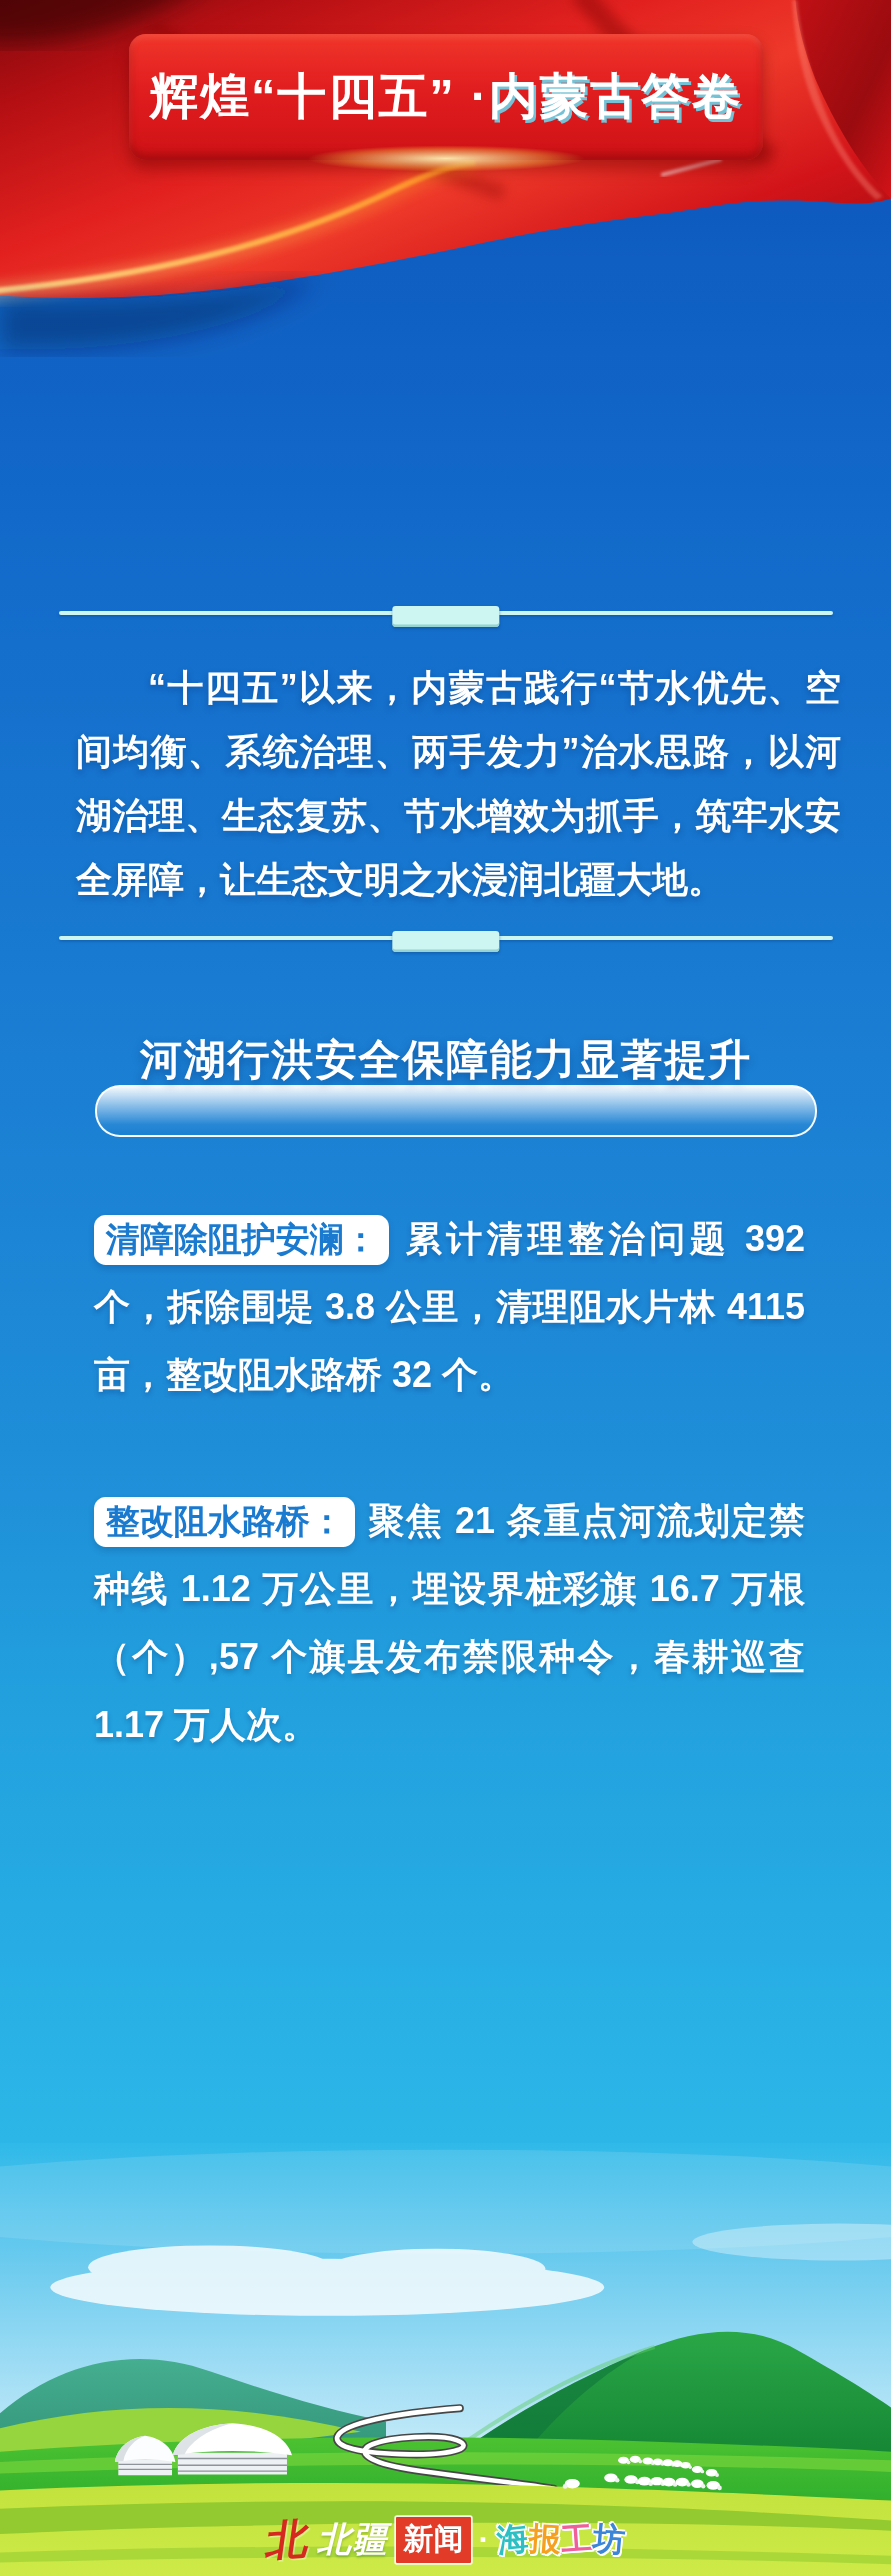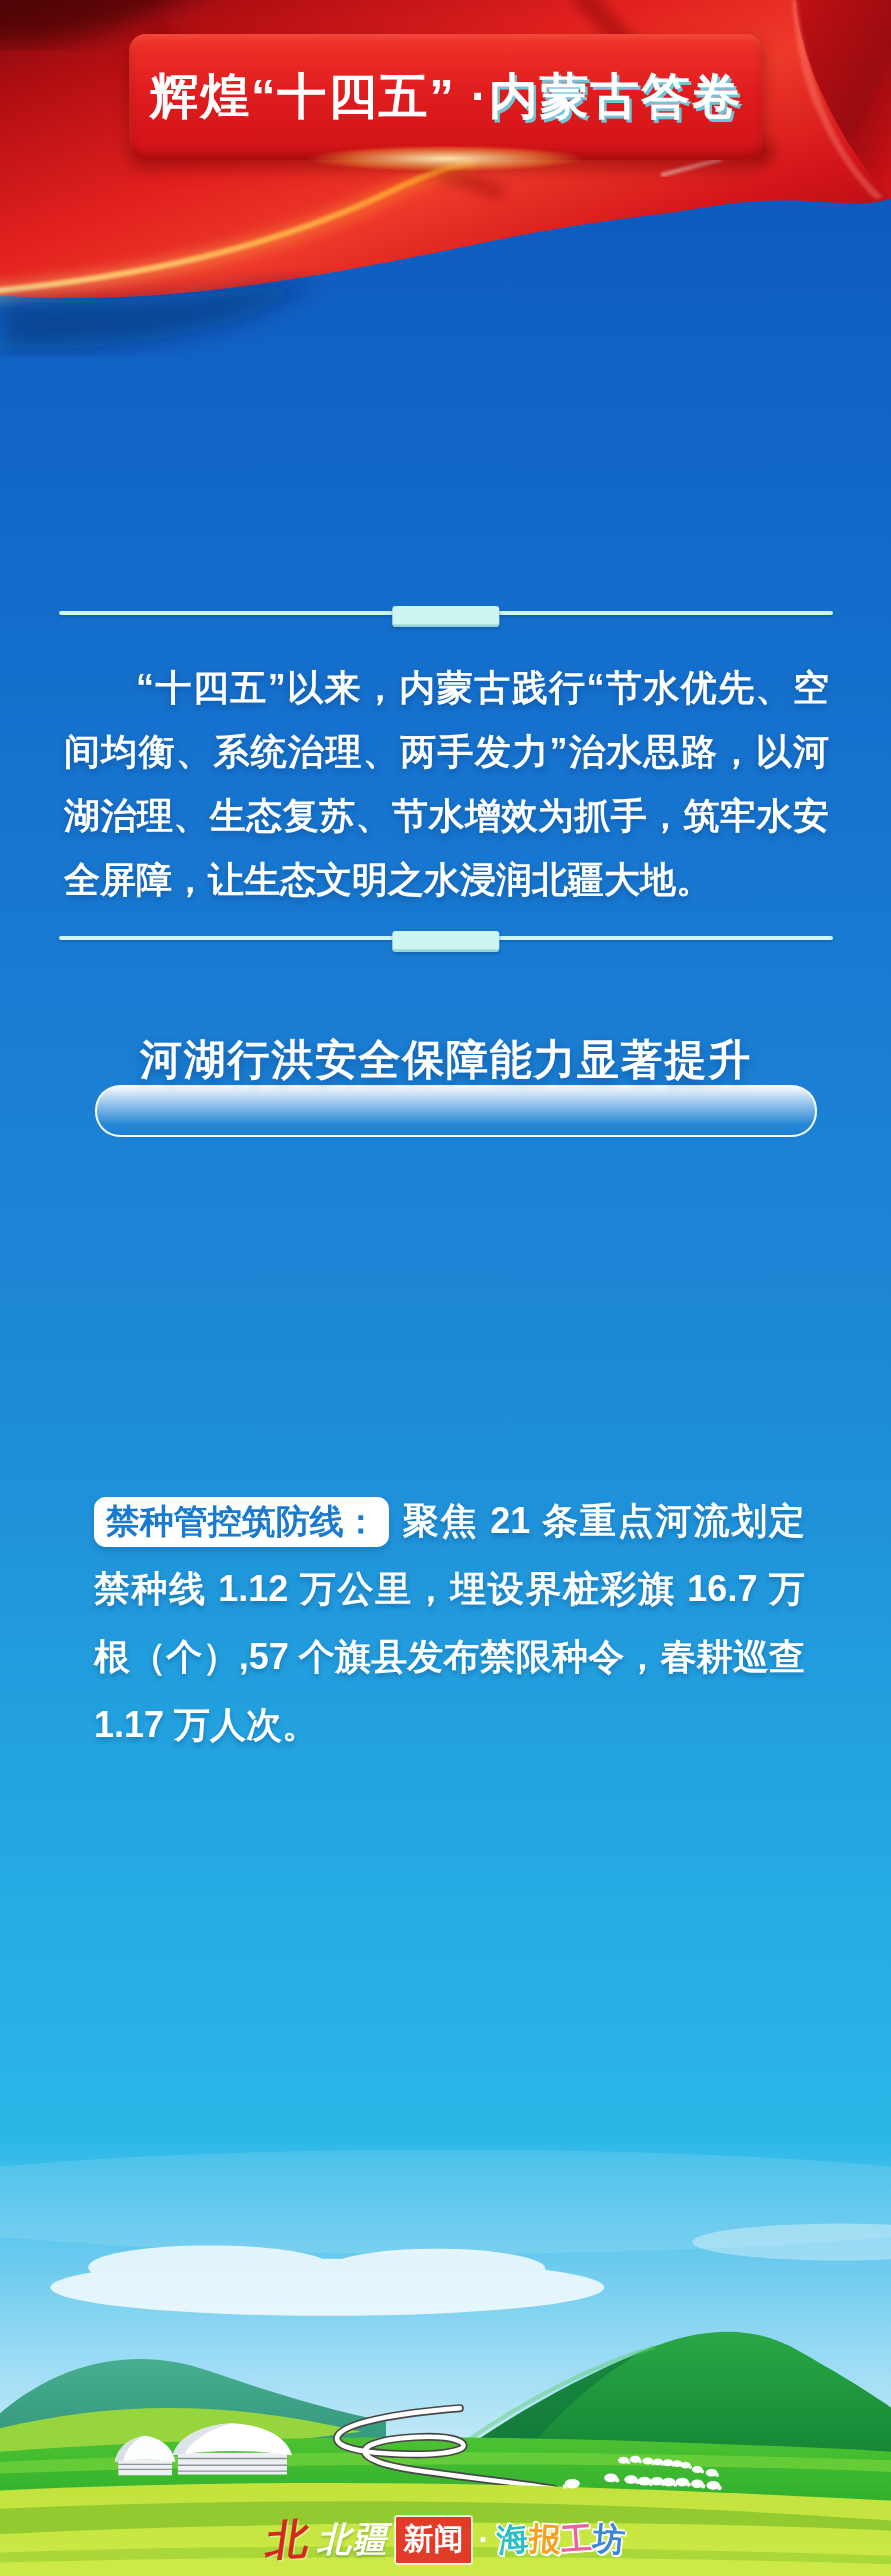--- a/index.html
+++ b/index.html
@@ -35,21 +35,21 @@
     text-shadow:0 5px 13.4px rgba(2,38,105,.45);
   }
   
   .divider{left:59px;width:774px;height:15px;}
   .divider .line{position:absolute;left:0;right:0;top:5px;height:4.2px;background:#cdf6f2;border-radius:2.5px;box-shadow:0 1.7px 2.5px rgba(10,60,130,.35);}
   .divider .pill{position:absolute;left:50%;transform:translateX(-50%);top:0;width:84px;height:14.3px;background:#cdf6f2;border-radius:3.4px;
     box-shadow:0 1.7px 2.5px rgba(10,60,130,.35), inset 0 -2.5px 0 rgba(140,205,205,.85);}
   .divider-1{top:606px;} .divider-2{top:931px;}
   
   .intro{
-    top:656px;left:64px;width:765px;color:#fff;
+    top:656px;left:76px;width:765px;color:#fff;
     font-size:36px;line-height:64px;font-weight:700;text-align:justify;text-indent:2em;
     text-shadow:0 2.5px 5.9px rgba(2,48,110,.38);
   }
   
   .section-box{
     top:1085px;left:95px;width:718px;height:48px;border:2.5px solid rgba(255,255,255,.95);border-radius:25px;
     background:linear-gradient(180deg, rgba(255,255,255,.95) 0%, rgba(255,255,255,.5) 38%, rgba(255,255,255,.06) 78%, rgba(255,255,255,0) 100%);
   }
   .section-title{
     top:1032px;left:0;width:100%;text-align:center;color:#fff;
@@ -157,23 +157,26 @@
   <div class="abs intro">“十四五”以来，内蒙古践行“节水优先、空间均衡、系统治理、两手发力”治水思路，以河湖治理、生态复苏、节水增效为抓手，筑牢水安全屏障，让生态文明之水浸润北疆大地。</div>
 
   <div class="abs divider divider-2">
     <div class="line"></div>
     <div class="pill"></div>
   </div>
 
   <div class="abs section-box"></div>
   <div class="abs section-title">河湖行洪安全保障能力显著提升</div>
 
+  <div class="abs block block-1">
+    <p><span class="pill">清障除阻护安澜：</span><span>累计清理整治问题 392 个，拆除围堤 3.8 公里，清理阻水片林 4115 亩，整改阻水路桥 32 个。</span></p>
+  </div>
 
   <div class="abs block block-2">
-    <p><span class="pill">禁种管控筑防线：</span><span>聚焦 21 条重点河流划定禁种线 1.12 万公里，埋设界桩彩旗 16.7 万根（个）,57 个旗县发布禁限种令，春耕巡查 1.17 万人次。</span></p>
+    <p><span class="pill">整改阻水路桥：</span><span>聚焦 21 条重点河流划定禁种线 1.12 万公里，埋设界桩彩旗 16.7 万根（个）,57 个旗县发布禁限种令，春耕巡查 1.17 万人次。</span></p>
   </div>
 
 
   <svg class="abs landscape" viewBox="0 0 1063 516" preserveAspectRatio="none">
     <defs>
       <linearGradient id="skyG" x1="0" y1="0" x2="0" y2="1">
         <stop offset="0" stop-color="#2fb9e9"></stop>
         <stop offset="0.25" stop-color="#66c9ee"></stop>
         <stop offset="0.55" stop-color="#a5dff5"></stop>
         <stop offset="0.8" stop-color="#d6f1fb"></stop>

